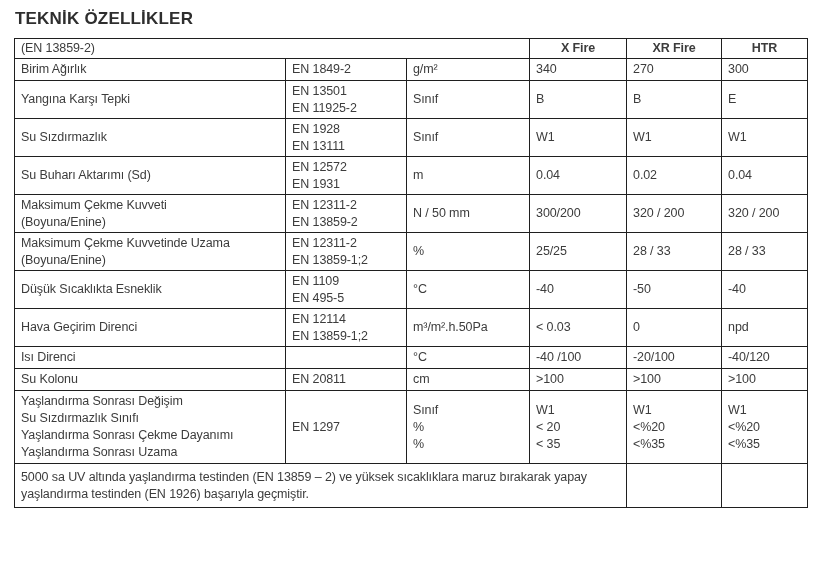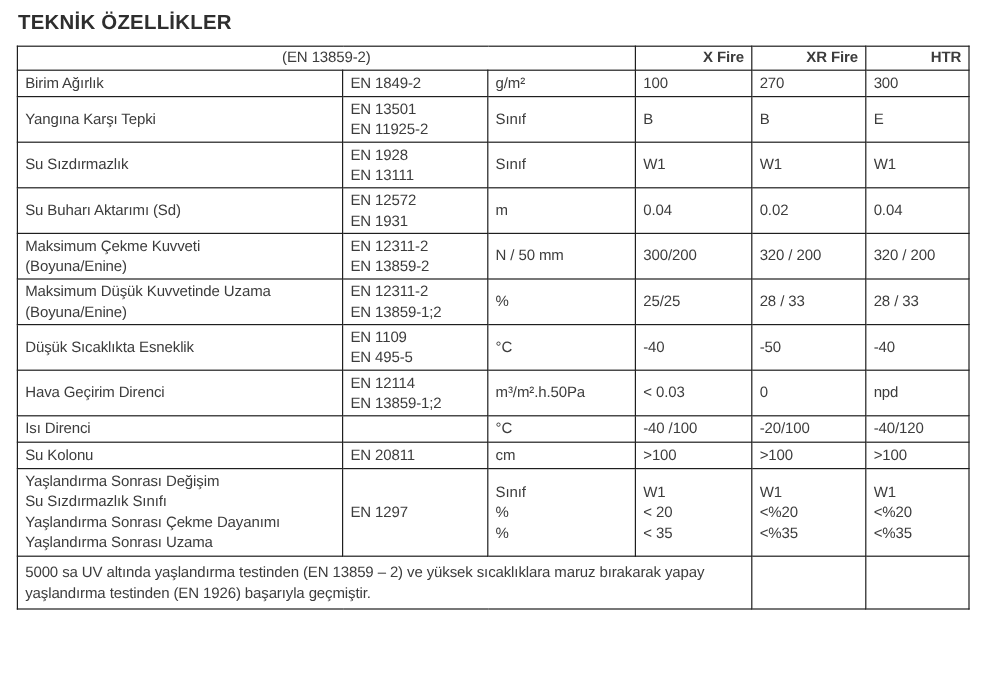--- a/index.html
+++ b/index.html
@@ -4,21 +4,21 @@
 <style>
   html, body {
     margin: 0;
     padding: 0;
     background: #ffffff;
     font-family: "Liberation Sans", sans-serif;
     color: #3c3c3c;
   }
   .page {
     width: 821px;
-    height: 576px;
+    height: 508px;
     background: #ffffff;
     box-sizing: border-box;
     overflow: hidden;
   }
   .page-title {
     margin: 0;
     padding: 9px 0 0 15px;
     font-size: 17px;
     font-weight: bold;
     letter-spacing: 0.2px;
@@ -42,25 +42,25 @@
   table.spec-table td {
     border: 1px solid #1f1f1f;
     padding: 1px 6px;
     line-height: 17px;
     vertical-align: middle;
     white-space: pre-line;
     overflow: hidden;
     color: #3c3c3c;
   }
   th.standard-ref {
+    text-align: left;
+    font-weight: normal;
+  }
+  th.product-header {
     text-align: center;
-    font-weight: normal;
-  }
-  th.product-header {
-    text-align: right;
     font-weight: bold;
   }
   td.property-cell,
   td.standard-cell {
     text-align: left;
   }
   td.unit-cell,
   td.value-cell {
   }
   tr.single-row td { height: 19px; }
@@ -94,21 +94,21 @@
         <th class="product-header">X Fire</th>
         <th class="product-header">XR Fire</th>
         <th class="product-header">HTR</th>
       </tr>
     </thead>
     <tbody id="spec-tbody">
         <tr class="single-row">
           <td class="property-cell">Birim Ağırlık</td>
           <td class="standard-cell">EN 1849-2</td>
           <td class="unit-cell">g/m²</td>
-          <td class="value-cell">100</td>
+          <td class="value-cell">340</td>
           <td class="value-cell">270</td>
           <td class="value-cell">300</td>
         </tr>
         <tr class="double-row">
           <td class="property-cell">Yangına Karşı Tepki</td>
           <td class="standard-cell">EN 13501
 EN 11925-2</td>
           <td class="unit-cell">Sınıf</td>
           <td class="value-cell">B</td>
           <td class="value-cell">B</td>
@@ -136,21 +136,21 @@
           <td class="property-cell">Maksimum Çekme Kuvveti
 (Boyuna/Enine)</td>
           <td class="standard-cell">EN 12311-2
 EN 13859-2</td>
           <td class="unit-cell">N / 50 mm</td>
           <td class="value-cell">300/200</td>
           <td class="value-cell">320 / 200</td>
           <td class="value-cell">320 / 200</td>
         </tr>
         <tr class="double-row">
-          <td class="property-cell">Maksimum Düşük Kuvvetinde Uzama
+          <td class="property-cell">Maksimum Çekme Kuvvetinde Uzama
 (Boyuna/Enine)</td>
           <td class="standard-cell">EN 12311-2
 EN 13859-1;2</td>
           <td class="unit-cell">%</td>
           <td class="value-cell">25/25</td>
           <td class="value-cell">28 / 33</td>
           <td class="value-cell">28 / 33</td>
         </tr>
         <tr class="double-row">
           <td class="property-cell">Düşük Sıcaklıkta Esneklik</td>

